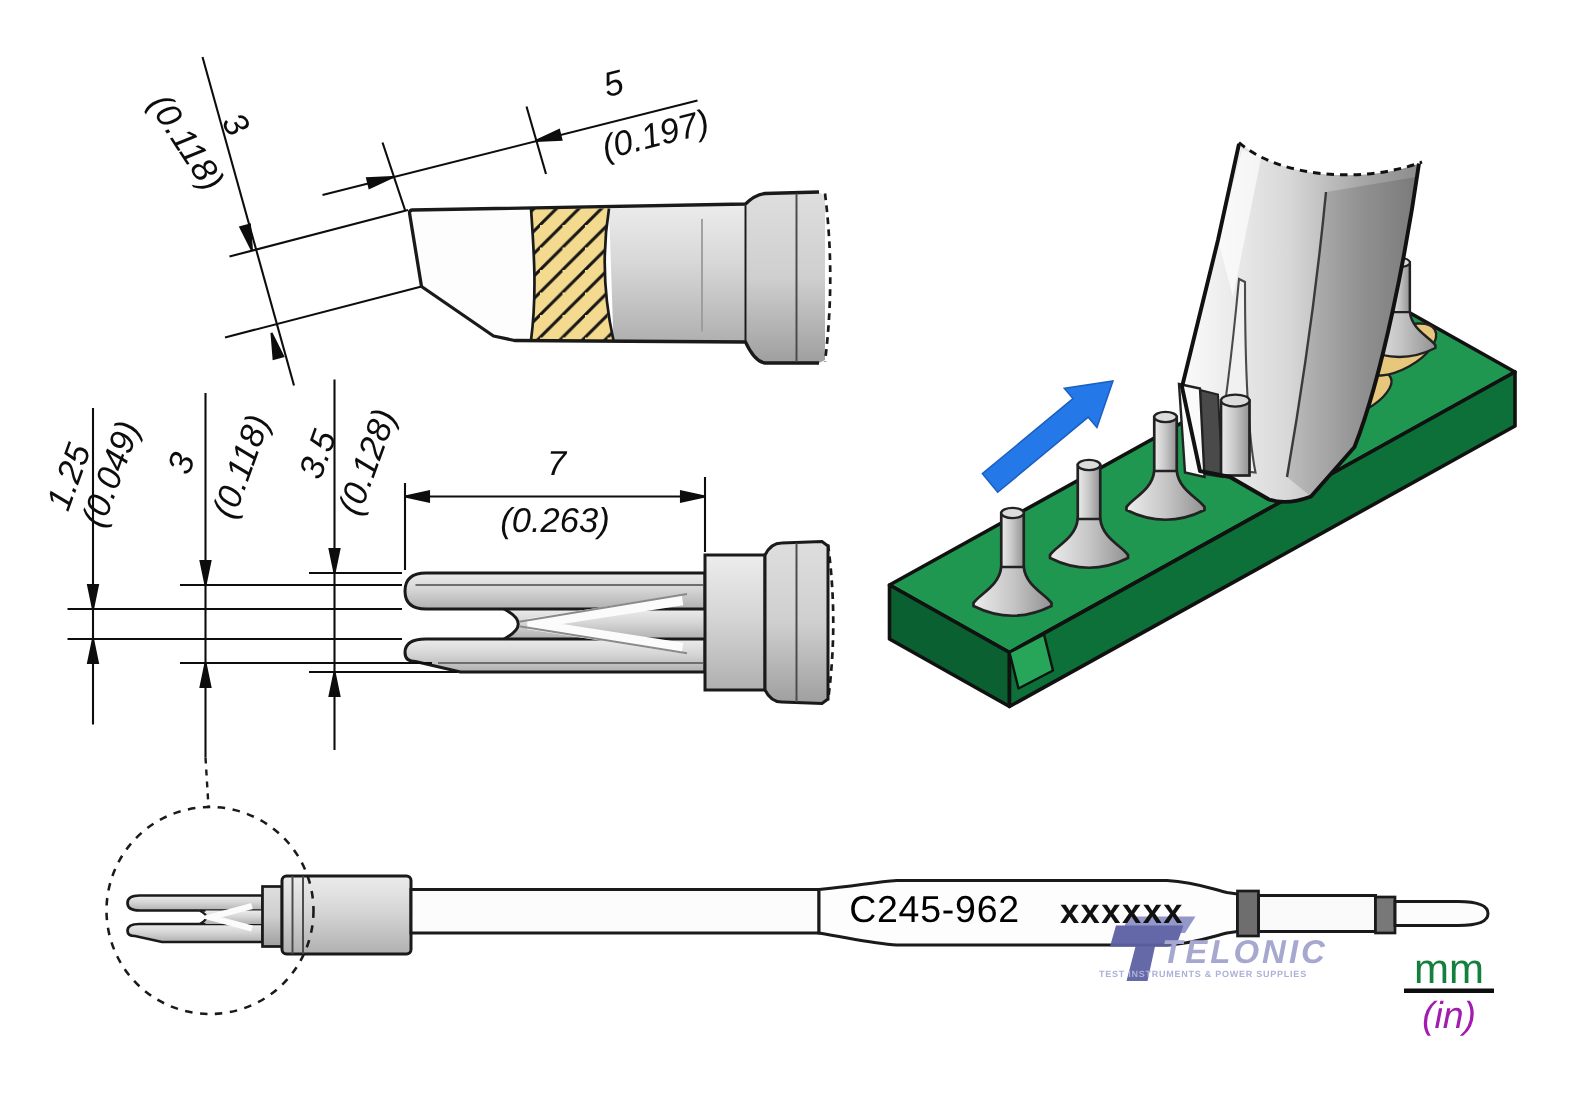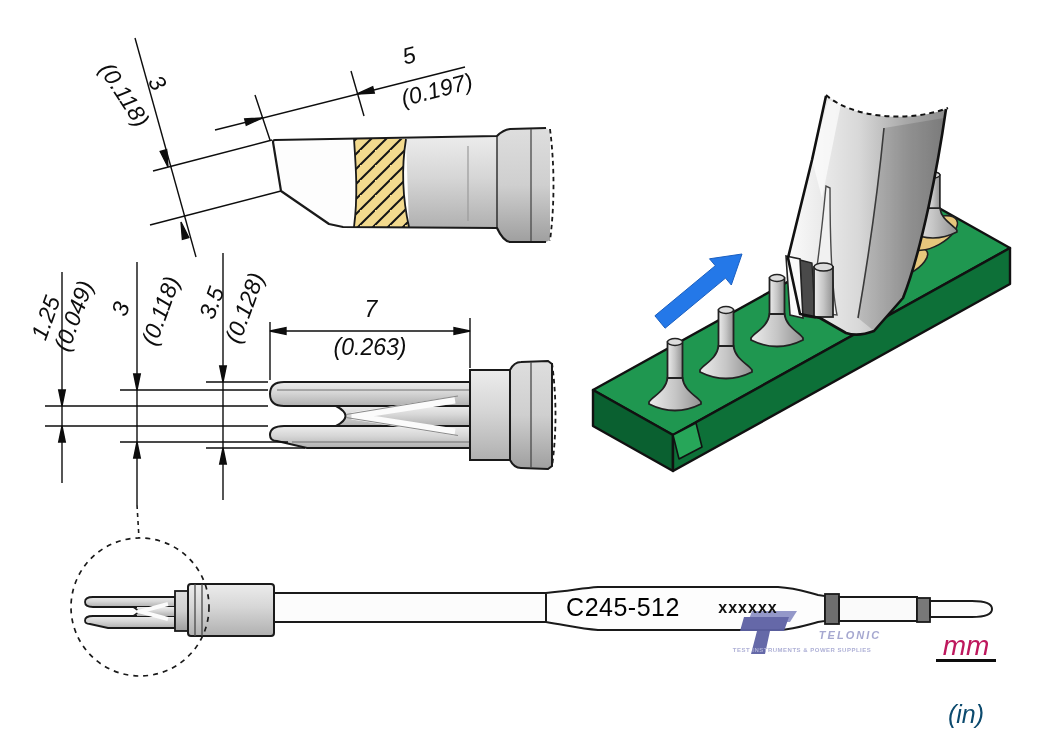--- a/index.html
+++ b/index.html
@@ -8,28 +8,28 @@
   svg{position:absolute;left:0;top:0;}
   .lbl{position:absolute;white-space:nowrap;color:#0d0d0d;
        font-family:"Liberation Sans",sans-serif;font-style:italic;font-size:23px;
        transform:translate(-50%,-50%);}
   .r57{transform:translate(-50%,-50%) rotate(57deg);}
   .rm15{transform:translate(-50%,-50%) rotate(-14.5deg);}
   .rm70{transform:translate(-50%,-50%) rotate(-70deg);}
   .model{position:absolute;transform:translate(-50%,-50%);font-style:normal;
          font-size:25px;color:#000;letter-spacing:0.5px;}
   .marking{position:absolute;transform:translate(-50%,-50%);font-style:normal;
-         font-size:16px;font-weight:700;color:#111;letter-spacing:1px;}
-  .units-mm{position:absolute;transform:translate(-50%,-50%);font-style:italic;
-         font-size:28px;color:#be185d;}
+         font-size:23px;font-weight:700;color:#111;letter-spacing:1px;}
+  .units-mm{position:absolute;transform:translate(-50%,-50%);
+         font-size:28px;color:#15803d;}
   .units-in{position:absolute;transform:translate(-50%,-50%);font-style:italic;
-         font-size:25px;color:#0c4a6e;margin-top:36px;}
+         font-size:25px;color:#a21caf;}
   .units-bar{position:absolute;left:936px;top:659px;width:60px;height:3px;background:#0d0d0d;}
   .brand{position:absolute;transform:translate(-50%,-50%);font-style:italic;font-weight:700;
-         font-size:11px;letter-spacing:2px;color:#a6a8d0;margin-left:20px;}
+         font-size:22px;letter-spacing:2px;color:#a6a8d0;}
   .tagline{position:absolute;transform:translate(-50%,-50%);font-weight:700;
          font-size:6px;letter-spacing:0.5px;color:#aeb0d6;}
 </style>
 </head>
 <body>
 
 <div id="canvas">
 
 <svg width="1050" height="742" viewBox="0 0 1050 742">
   <defs>
@@ -219,21 +219,21 @@
 
 <span class="lbl rm70" style="left:46px;top:318px">1.25</span>
 <span class="lbl rm70" style="left:74px;top:316px">(0.049)</span>
 <span class="lbl rm70" style="left:121px;top:309px">3</span>
 <span class="lbl rm70" style="left:161px;top:311px">(0.118)</span>
 <span class="lbl rm70" style="left:212px;top:303px">3.5</span>
 <span class="lbl rm70" style="left:245px;top:308px">(0.128)</span>
 <span class="lbl" style="left:371px;top:309px">7</span>
 <span class="lbl" style="left:370px;top:347px">(0.263)</span>
 
-<span class="model" style="left:623px;top:607px">C245-512</span>
+<span class="model" style="left:623px;top:607px">C245-962</span>
 <span class="marking" style="left:748px;top:608px">xxxxxx</span>
 
 <span class="units-mm" style="left:966px;top:646px">mm</span>
 <div class="units-bar"></div>
 <span class="units-in" style="left:966px;top:678px">(in)</span>
 
 <span class="brand" style="left:830px;top:635px">TELONIC</span>
 <span class="tagline" style="left:802px;top:650px">TEST INSTRUMENTS &amp; POWER SUPPLIES</span>
 
 </div>

